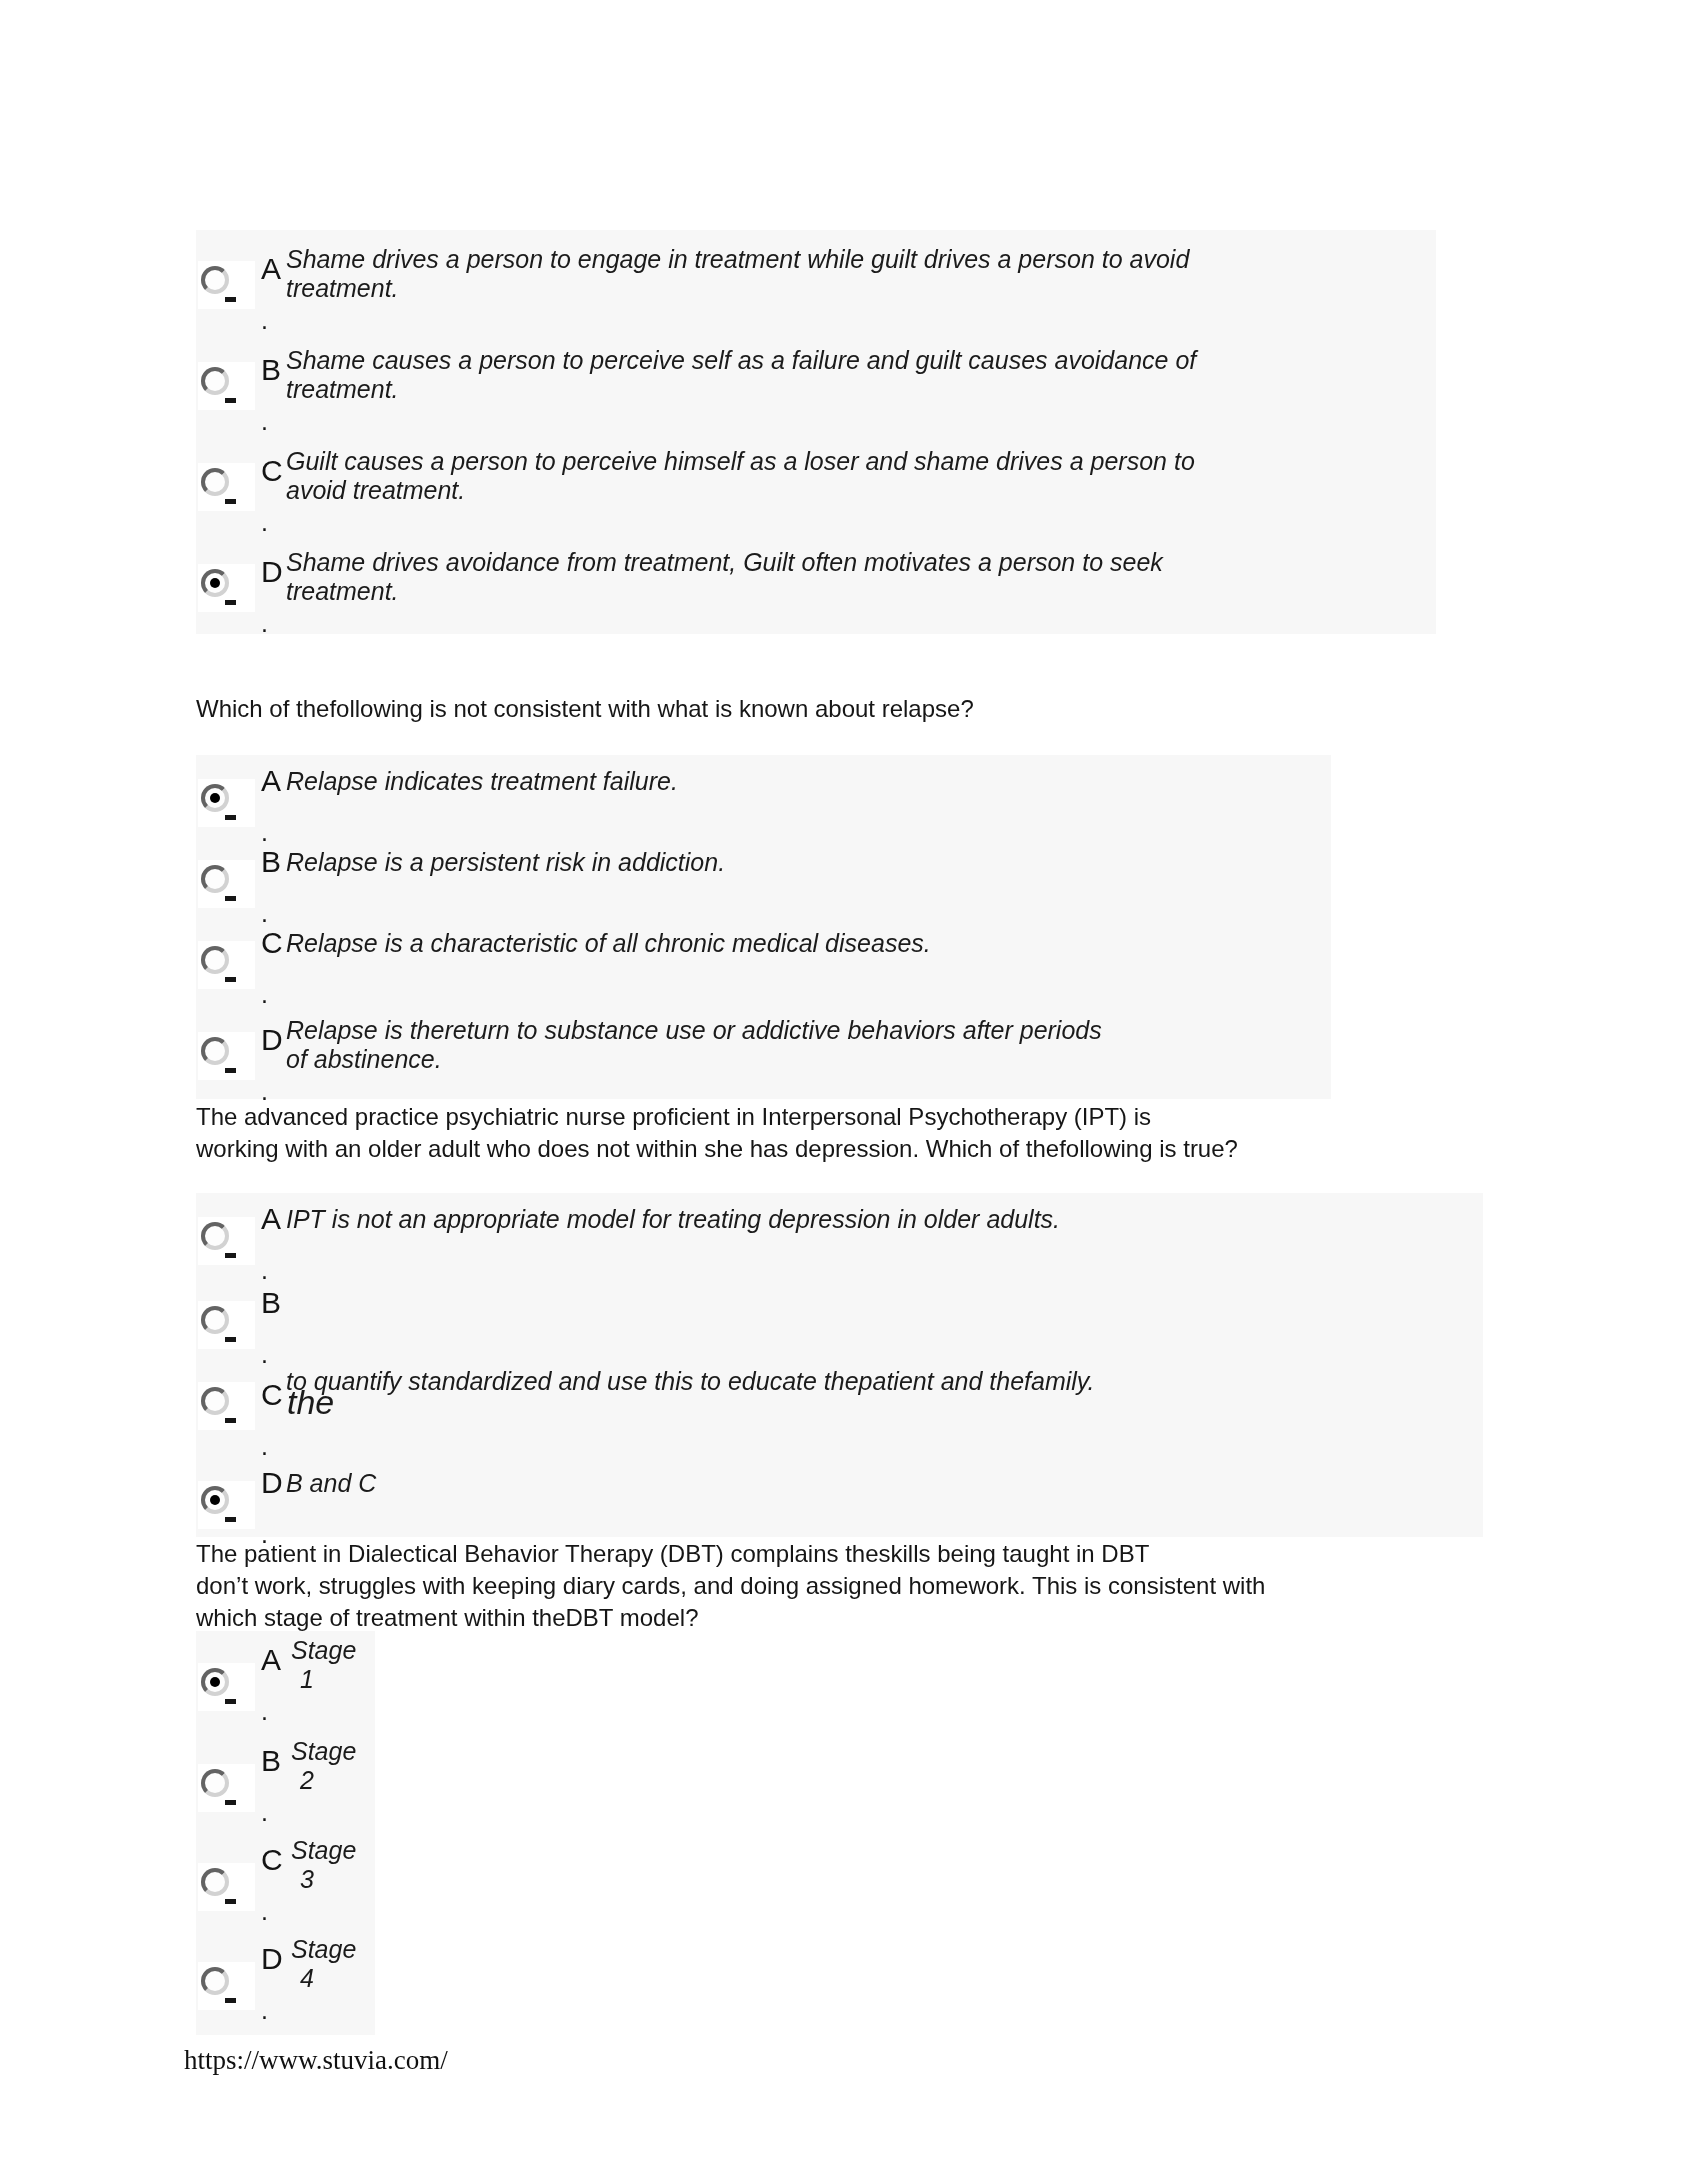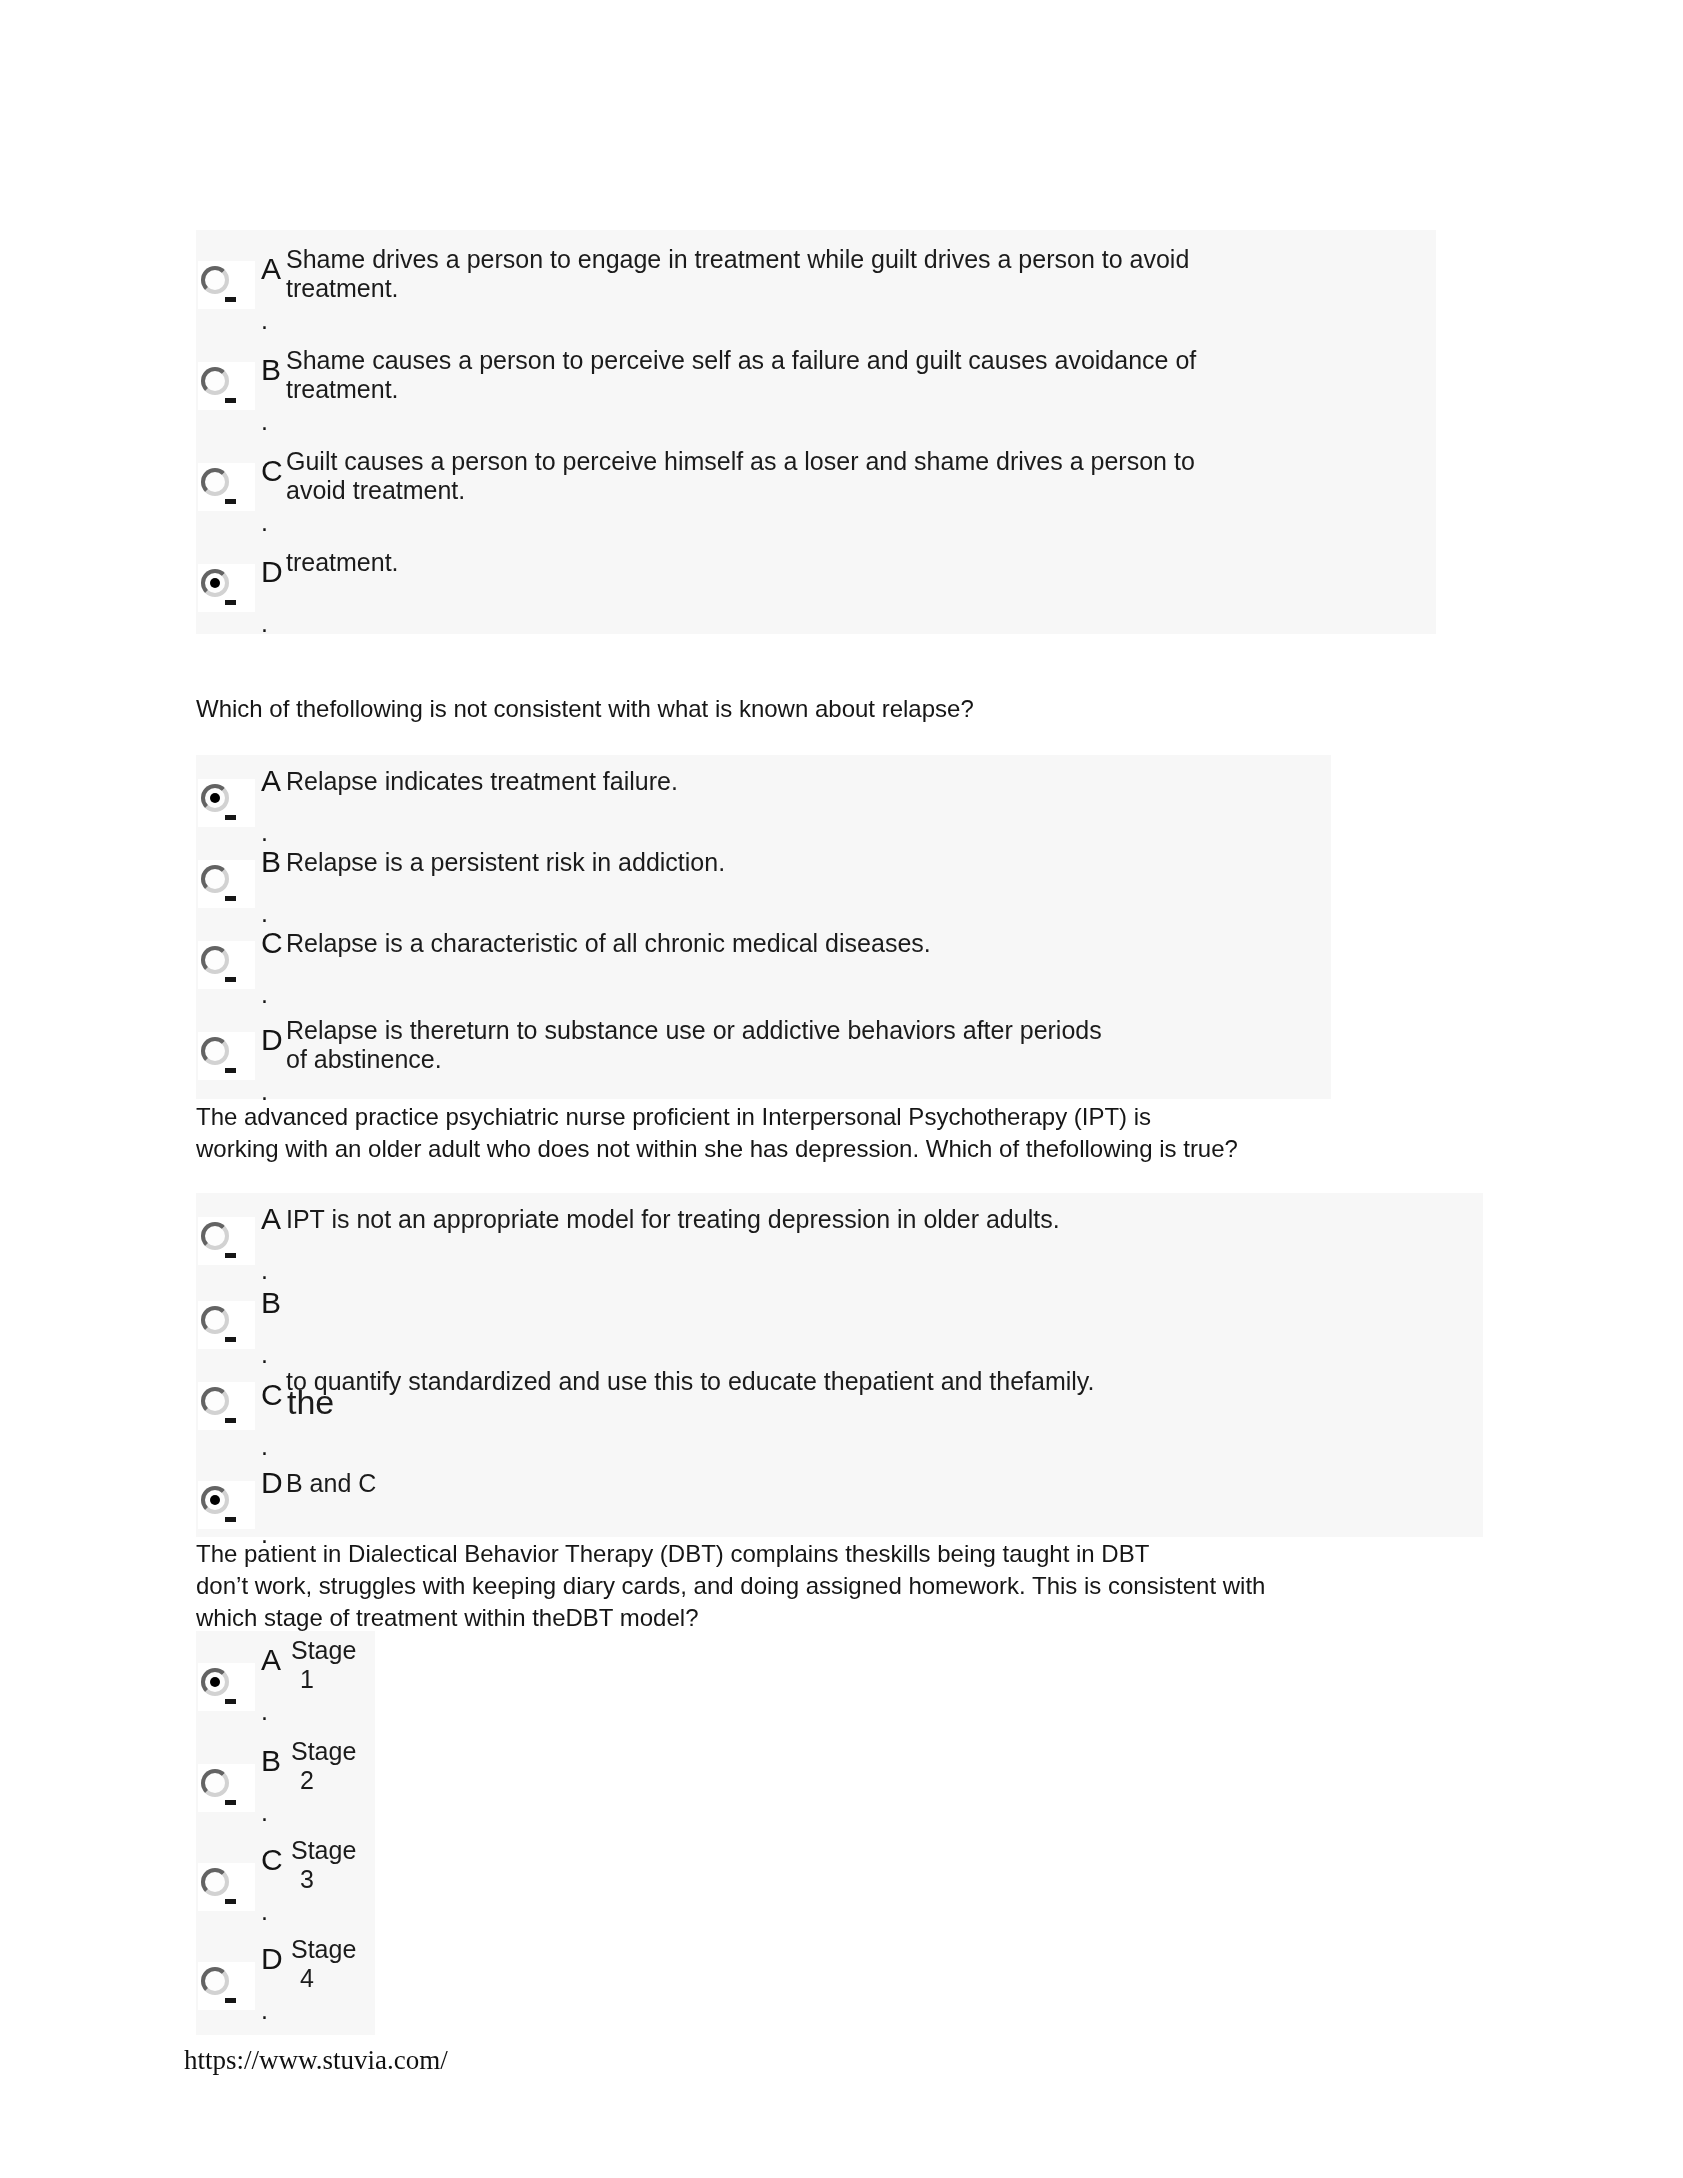--- a/index.html
+++ b/index.html
@@ -36,21 +36,21 @@
     border-radius:50%;background:#000000;
   }
   .radio-mark{
     position:absolute;left:27px;top:36px;width:11px;height:5px;background:#161616;
   }
 
   .letter-cell{flex:none;margin-left:6px;width:25px;display:flex;flex-direction:column;align-items:flex-start;}
   .letter{font-size:30px;line-height:30px;color:#141414;}
   .dot{font-size:25px;line-height:25px;margin-top:24px;color:#141414;}
 
-  .text-cell{font-size:25px;line-height:29px;color:#1b1b1b;}
+  .text-cell{font-size:25px;line-height:29px;color:#1b1b1b;font-style:italic;}
   .text-cell .line{display:block;}
 
   
   .row.twoline .radio-box{margin-top:31px;}
   .row.twoline .letter-cell{margin-top:24px;}
   .row.twoline .text-cell{margin-top:15px;}
 
   
   .row.oneline .radio-box{margin-top:24px;}
   .row.oneline .letter-cell{margin-top:11px;}
@@ -127,20 +127,21 @@
   <div class="row twoline" style="height:101px">
     <div class="radio-box">
       <span class="radio-circle selected"></span>
       <span class="radio-mark"></span>
     </div>
     <div class="letter-cell">
       <span class="letter">D</span>
       <span class="dot">.</span>
     </div>
     <div class="text-cell">
+      <span class="line">Shame drives avoidance from treatment, Guilt often motivates a person to seek</span>
       <span class="line">treatment.</span>
     </div>
   </div>
 
 </section>
 
 <p class="question" id="q2-text">Which of thefollowing is not consistent with what is known about relapse?</p>
 
 <section class="opt-block" id="block-q2">
 

